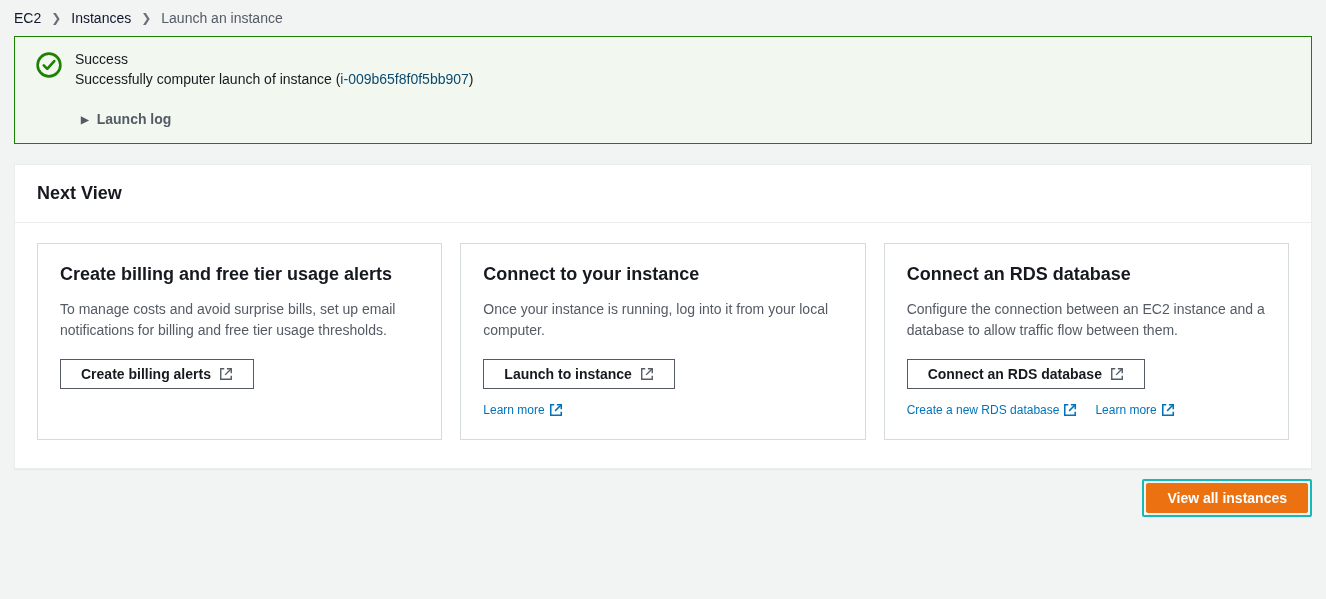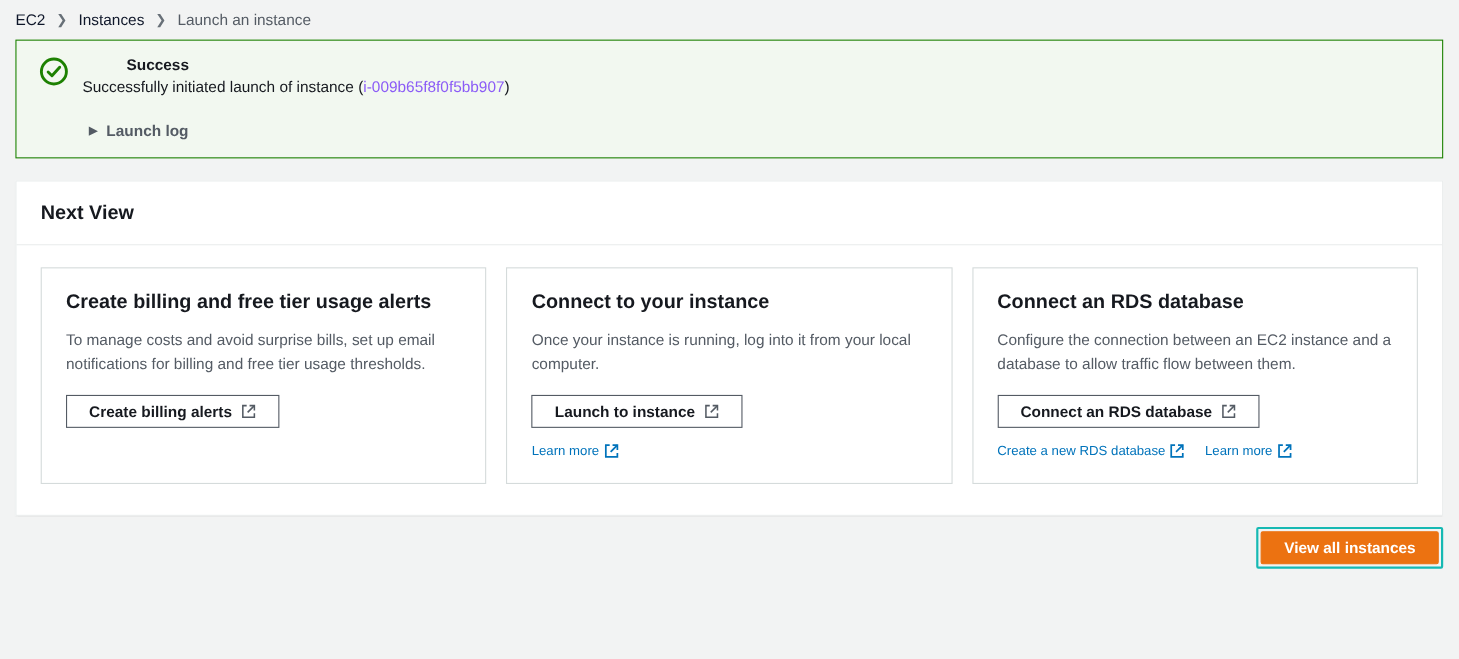--- a/index.html
+++ b/index.html
@@ -26,23 +26,23 @@
   .breadcrumb .chev { color: #687078; font-size: 12px; }
 
   
   .alert {
     border: 1px solid #1d8102;
     background: #f2f8f0;
     padding: 14px 20px 16px 20px;
     margin-bottom: 20px;
   }
   .alert-head { display: flex; align-items: flex-start; gap: 12px; }
-  .alert-title { font-weight: 700; font-size: 14px; margin-left: 40px; }
+  .alert-title { font-weight: 400; font-size: 14px; }
   .alert-msg { font-size: 14px; color: #16191f; margin-top: 4px; }
-  .alert-msg a { color: #8b5cf6; text-decoration: none; }
+  .alert-msg a { color: #0c4a6e; text-decoration: none; }
   .alert-icon svg { width: 28px; height: 28px; }
   .launch-log {
     margin-top: 24px;
     margin-left: 46px;
     display: flex;
     align-items: center;
     gap: 8px;
     font-weight: 700;
     color: #545b64;
     cursor: pointer;
@@ -161,21 +161,21 @@
     <div class="alert-head">
       <span class="alert-icon">
         <svg viewBox="0 0 32 32">
           <circle cx="16" cy="16" r="13" fill="none" stroke="#1d8102" stroke-width="3"></circle>
           <path d="M10 16.5l4 4 8-9" fill="none" stroke="#1d8102" stroke-width="3" stroke-linecap="round" stroke-linejoin="round"></path>
         </svg>
       </span>
       <div>
         <div class="alert-title">Success</div>
         <div class="alert-msg">
-          <span>Successfully initiated launch of instance (</span><a href="#">i-009b65f8f0f5bb907</a><span>)</span>
+          <span>Successfully computer launch of instance (</span><a href="#">i-009b65f8f0f5bb907</a><span>)</span>
         </div>
       </div>
     </div>
     <div class="launch-log">
       <span class="tri">▶</span>
       <span>Launch log</span>
     </div>
   </div>
 
   <div class="panel">

